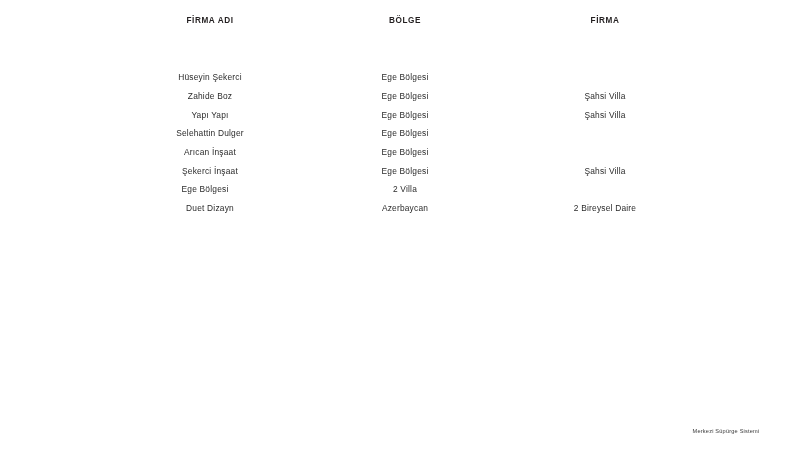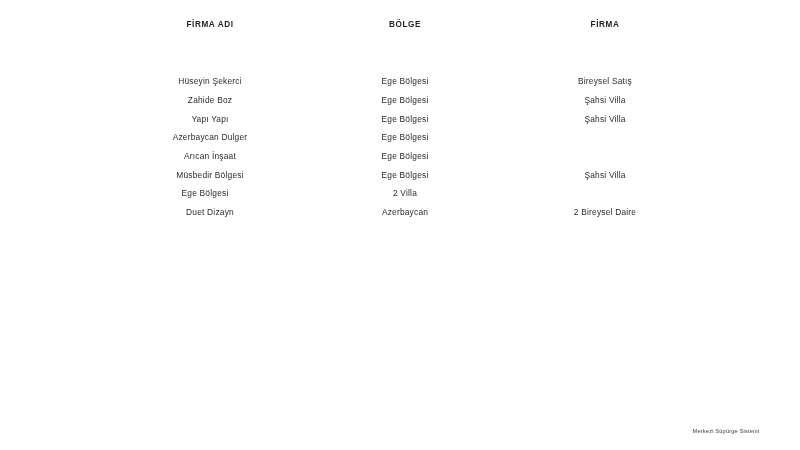--- a/index.html
+++ b/index.html
@@ -30,23 +30,22 @@
     top: 0px;
     width: 600px;
   }
 
   .row {
     display: flex;
     width: 100%;
   }
 
   .header-row {
-    padding-top: 8px;
+    padding-top: 16px;
     padding-bottom: 6px;
-    margin-top: 12px;
   }
 
   .col {
     text-align: center;
     font-size: 8.5px;
     letter-spacing: 0.2px;
     color: #231f20;
     line-height: 1.2;
   }
 
@@ -126,49 +125,48 @@
       <div class="col col-firma header-cell">FİRMA ADI</div>
       <div class="col col-bolge header-cell">BÖLGE</div>
       <div class="col col-birim header-cell">FİRMA</div>
     </div>
 
     <div class="body-rows">
 
       <div class="row data-row">
         <div class="col col-firma cell">Hüseyin Şekerci</div>
         <div class="col col-bolge cell">Ege Bölgesi</div>
-        <div class="col col-birim cell">Bireysel Satış</div>
       </div>
 
       <div class="row data-row">
         <div class="col col-firma cell">Zahide Boz</div>
         <div class="col col-bolge cell">Ege Bölgesi</div>
         <div class="col col-birim cell">Şahsi Villa</div>
       </div>
 
       <div class="row data-row">
         <div class="col col-firma cell">Yapı Yapı</div>
         <div class="col col-bolge cell">Ege Bölgesi</div>
         <div class="col col-birim cell">Şahsi Villa</div>
       </div>
 
       <div class="row data-row">
-        <div class="col col-firma cell">Azerbaycan Dulger</div>
+        <div class="col col-firma cell">Selehattin Dulger</div>
         <div class="col col-bolge cell">Ege Bölgesi</div>
         <div class="col col-birim cell"></div>
       </div>
 
       <div class="row data-row">
         <div class="col col-firma cell">Arıcan İnşaat</div>
         <div class="col col-bolge cell">Ege Bölgesi</div>
         <div class="col col-birim cell"></div>
       </div>
 
       <div class="row data-row">
-        <div class="col col-firma cell">Müsbedir Bölgesi</div>
+        <div class="col col-firma cell">Şekerci İnşaat</div>
         <div class="col col-bolge cell">Ege Bölgesi</div>
         <div class="col col-birim cell">Şahsi Villa</div>
       </div>
 
       <div class="row data-row">
         <div class="col col-bolge cell">Ege Bölgesi</div>
         <div class="col col-birim cell">2 Villa</div>
       </div>
 
       <div class="row data-row">

